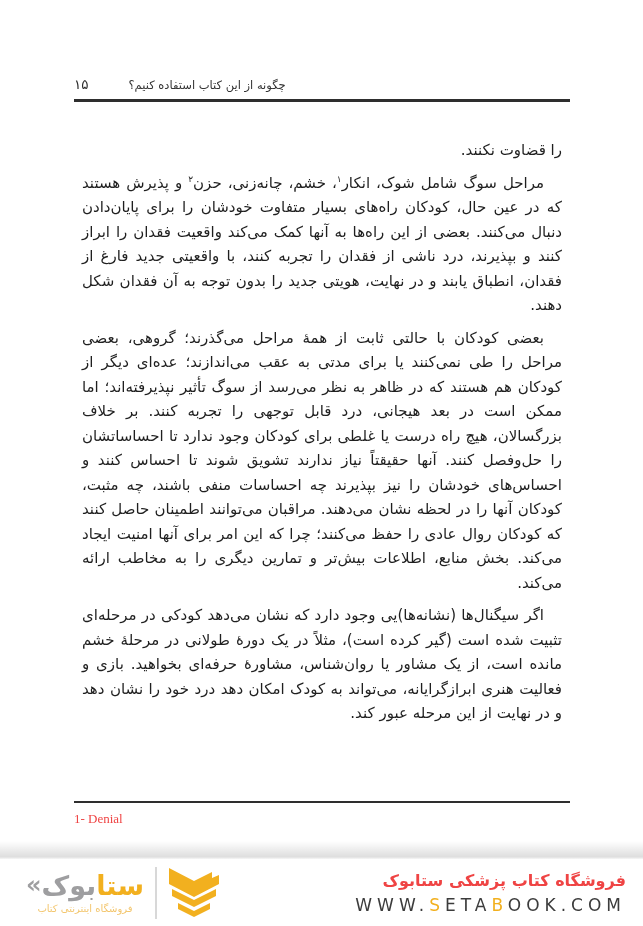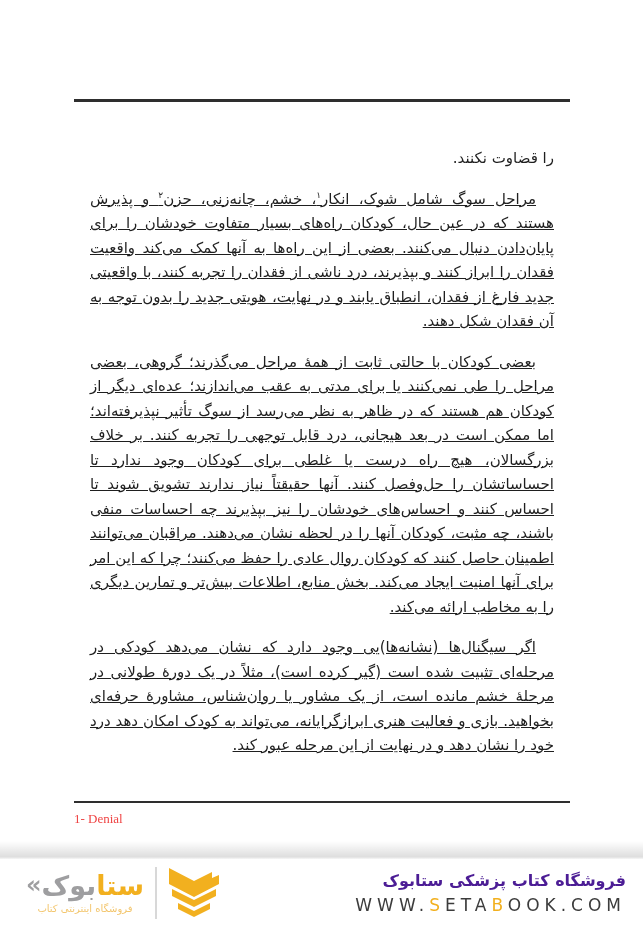--- a/index.html
+++ b/index.html
@@ -24,22 +24,22 @@
     position: absolute; top: 99px; left: 74px; right: 73px;
     height: 3px; background: #2e2e2e;
   }
 
   
   .body-text {
     position: absolute; top: 130px; left: 74px; right: 73px;
     direction: rtl; text-align: justify;
     font-size: 15px; line-height: 24.5px; color: #1f1f1f;
   }
-  .body-text p { margin: 16px; }
-  .body-text p.para { text-indent: 18px; text-decoration: underline; }
+  .body-text p { margin: 8px; }
+  .body-text p.para { text-indent: 18px; }
   .body-text sup { font-size: 9px; line-height: 0; }
 
   
   .footnotes {
     position: absolute; top: 801px; left: 74px; right: 73px; direction: ltr;
   }
   .footnote-rule { height: 2px; background: #2e2e2e; margin-bottom: 7px; }
   .footnote {
     font-family: "Liberation Serif", serif;
     font-size: 13px; line-height: 17px; color: #ef4444;
@@ -74,34 +74,38 @@
   }
   .logo-tagline {
     direction: rtl; font-size: 10px; color: #F3C66E; margin-top: 4px;
     white-space: nowrap;
   }
   .logo-divider { width: 2px; height: 52px; background: #d8d8d8; }
   .chevron-logo { display: block; }
 
   .footer-right { text-align: right; }
   .store-name {
-    direction: rtl; font-weight: bold; font-size: 16px; color: #4c1d95;
+    direction: rtl; font-weight: bold; font-size: 16px; color: #ef4444;
     margin-bottom: 5px;
   }
   .website {
     font-weight: normal; font-size: 17px; letter-spacing: 5px;
     color: #3c3c3c; white-space: nowrap; direction: ltr;
   }
   .website .accent { color: #F2B01F; }
 </style>
 </head>
 <body>
 
 <div class="page">
 
+  <header class="page-header">
+    <span class="page-number">۱۵</span>
+    <span class="running-title">چگونه از این کتاب استفاده کنیم؟</span>
+  </header>
   <div class="header-rule"></div>
 
   <main class="body-text">
     <p class="cont">را قضاوت نکنند.</p>
     <p class="para"><span>مراحل سوگ شامل شوک، انکار</span><sup>۱</sup><span>، خشم، چانه‌زنی، حزن</span><sup>۲</sup><span> و پذیرش هستند که در عین حال، کودکان راه‌های بسیار متفاوت خودشان را برای پایان‌دادن دنبال می‌کنند. بعضی از این راه‌ها به آنها کمک می‌کند واقعیت فقدان را ابراز کنند و بپذیرند، درد ناشی از فقدان را تجربه کنند، با واقعیتی جدید فارغ از فقدان، انطباق یابند و در نهایت، هویتی جدید را بدون توجه به آن فقدان شکل دهند.</span></p>
     <p class="para">بعضی کودکان با حالتی ثابت از همهٔ مراحل می‌گذرند؛ گروهی، بعضی مراحل را طی نمی‌کنند یا برای مدتی به عقب می‌اندازند؛ عده‌ای دیگر از کودکان هم هستند که در ظاهر به نظر می‌رسد از سوگ تأثیر نپذیرفته‌اند؛ اما ممکن است در بعد هیجانی، درد قابل توجهی را تجربه کنند. بر خلاف بزرگسالان، هیچ راه درست یا غلطی برای کودکان وجود ندارد تا احساساتشان را حل‌وفصل کنند. آنها حقیقتاً نیاز ندارند تشویق شوند تا احساس کنند و احساس‌های خودشان را نیز بپذیرند چه احساسات منفی باشند، چه مثبت، کودکان آنها را در لحظه نشان می‌دهند. مراقبان می‌توانند اطمینان حاصل کنند که کودکان روال عادی را حفظ می‌کنند؛ چرا که این امر برای آنها امنیت ایجاد می‌کند. بخش منابع، اطلاعات بیش‌تر و تمارین دیگری را به مخاطب ارائه می‌کند.</p>
     <p class="para">اگر سیگنال‌ها (نشانه‌ها)یی وجود دارد که نشان می‌دهد کودکی در مرحله‌ای تثبیت شده است (گیر کرده است)، مثلاً در یک دورهٔ طولانی در مرحلهٔ خشم مانده است، از یک مشاور یا روان‌شناس، مشاورهٔ حرفه‌ای بخواهید. بازی و فعالیت هنری ابرازگرایانه، می‌تواند به کودک امکان دهد درد خود را نشان دهد و در نهایت از این مرحله عبور کند.</p>
   </main>
 
   <div class="footnotes">

